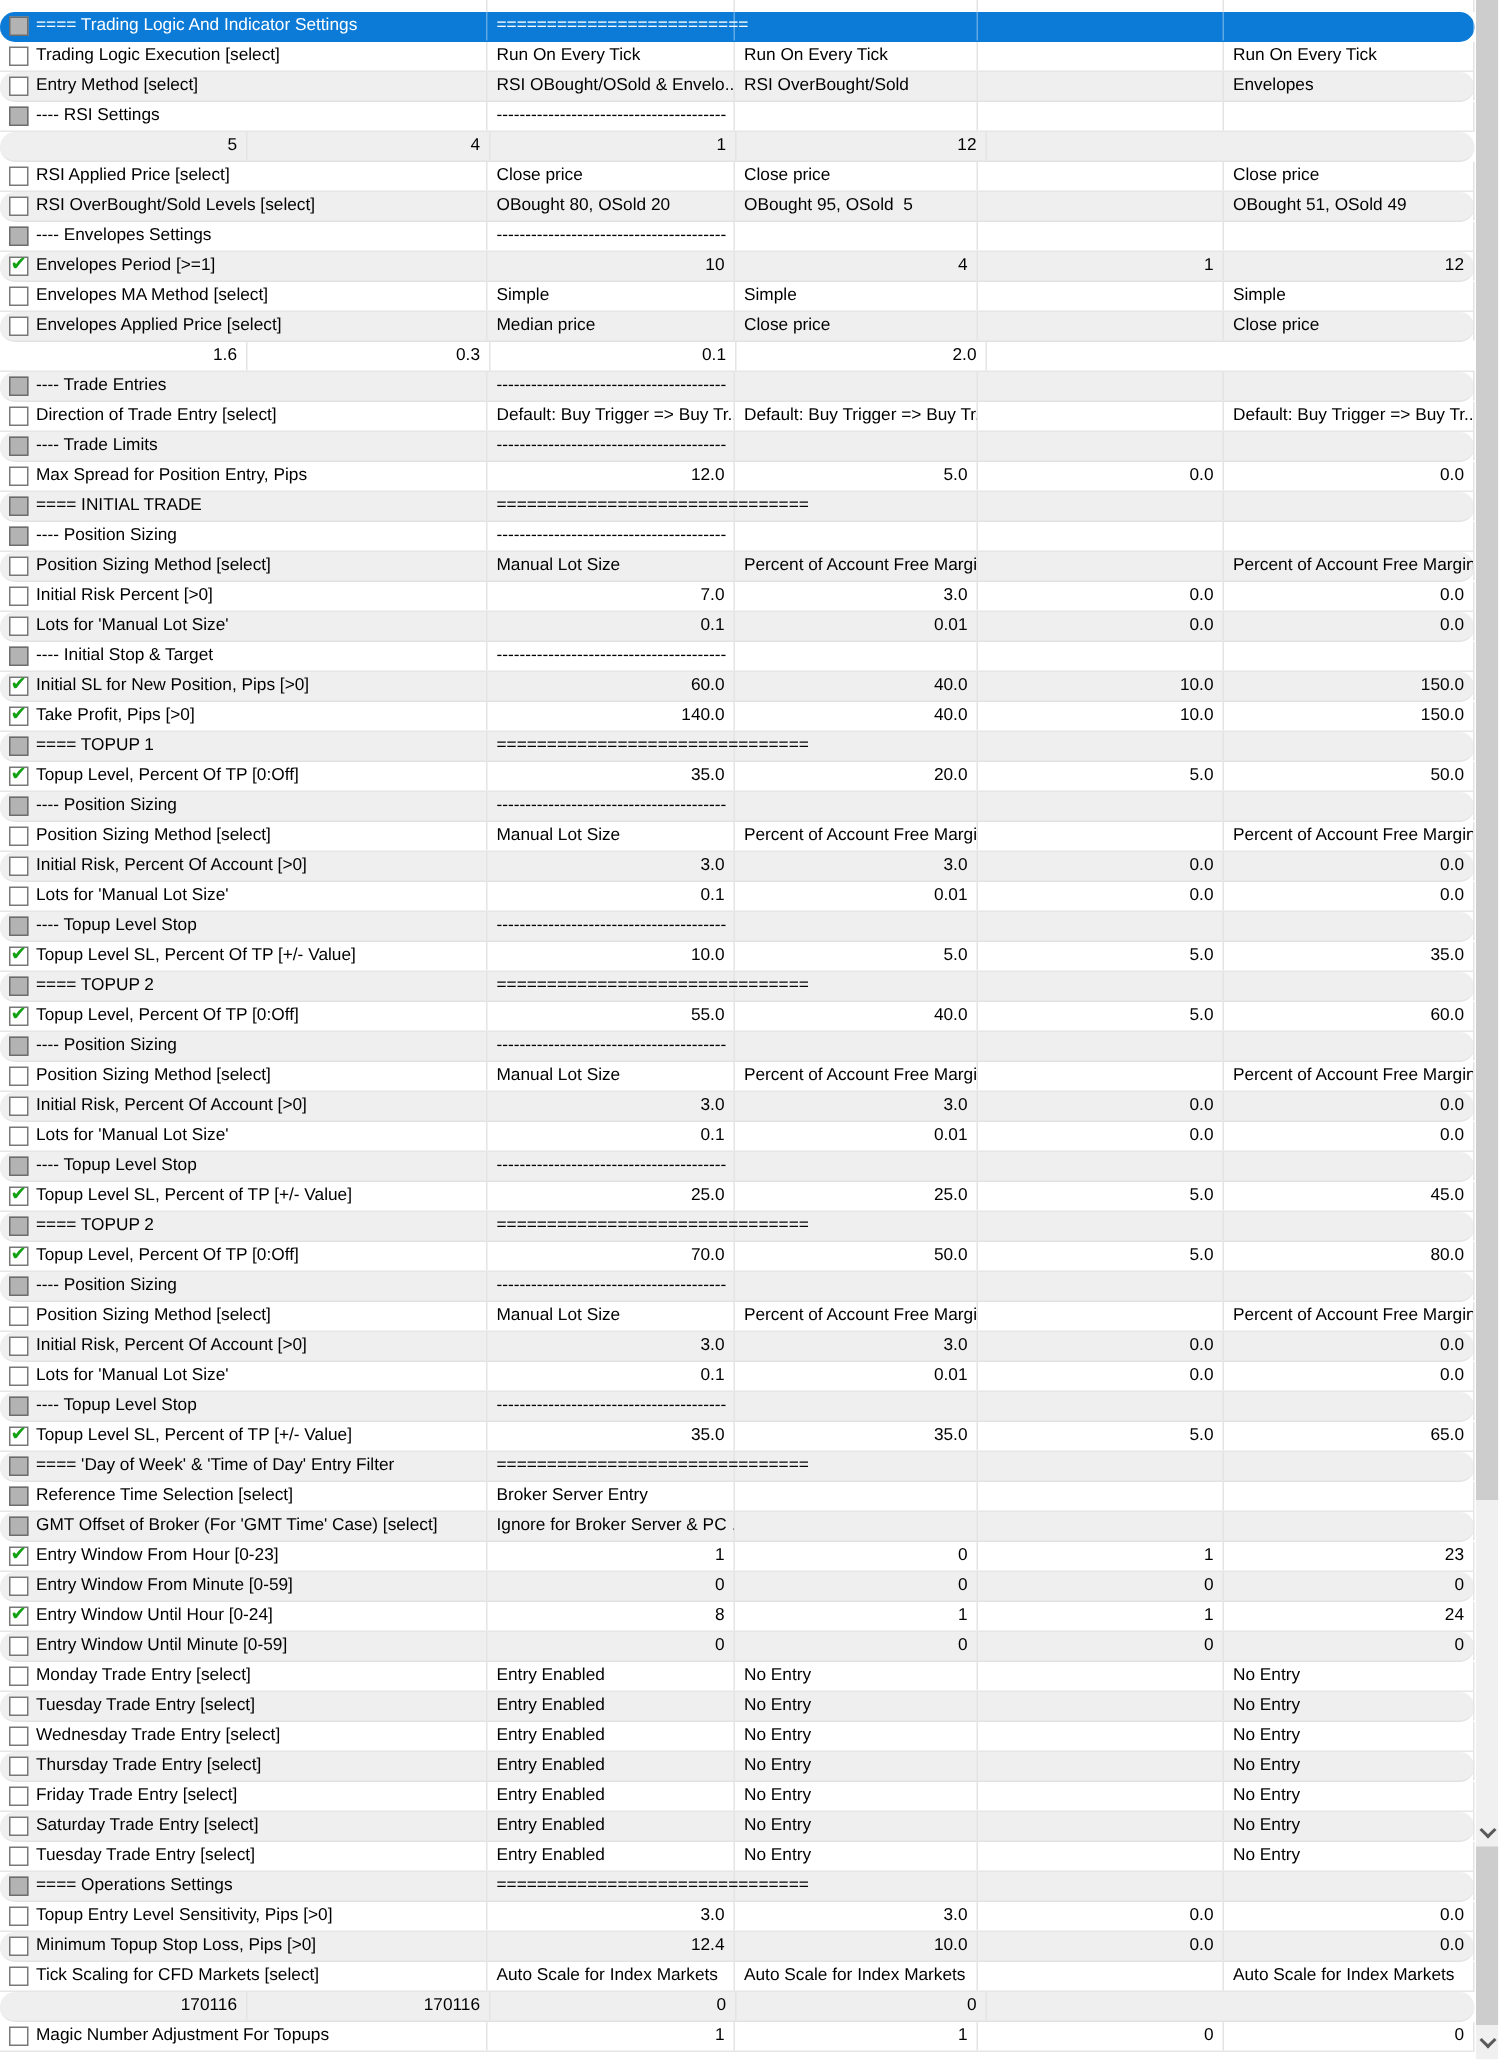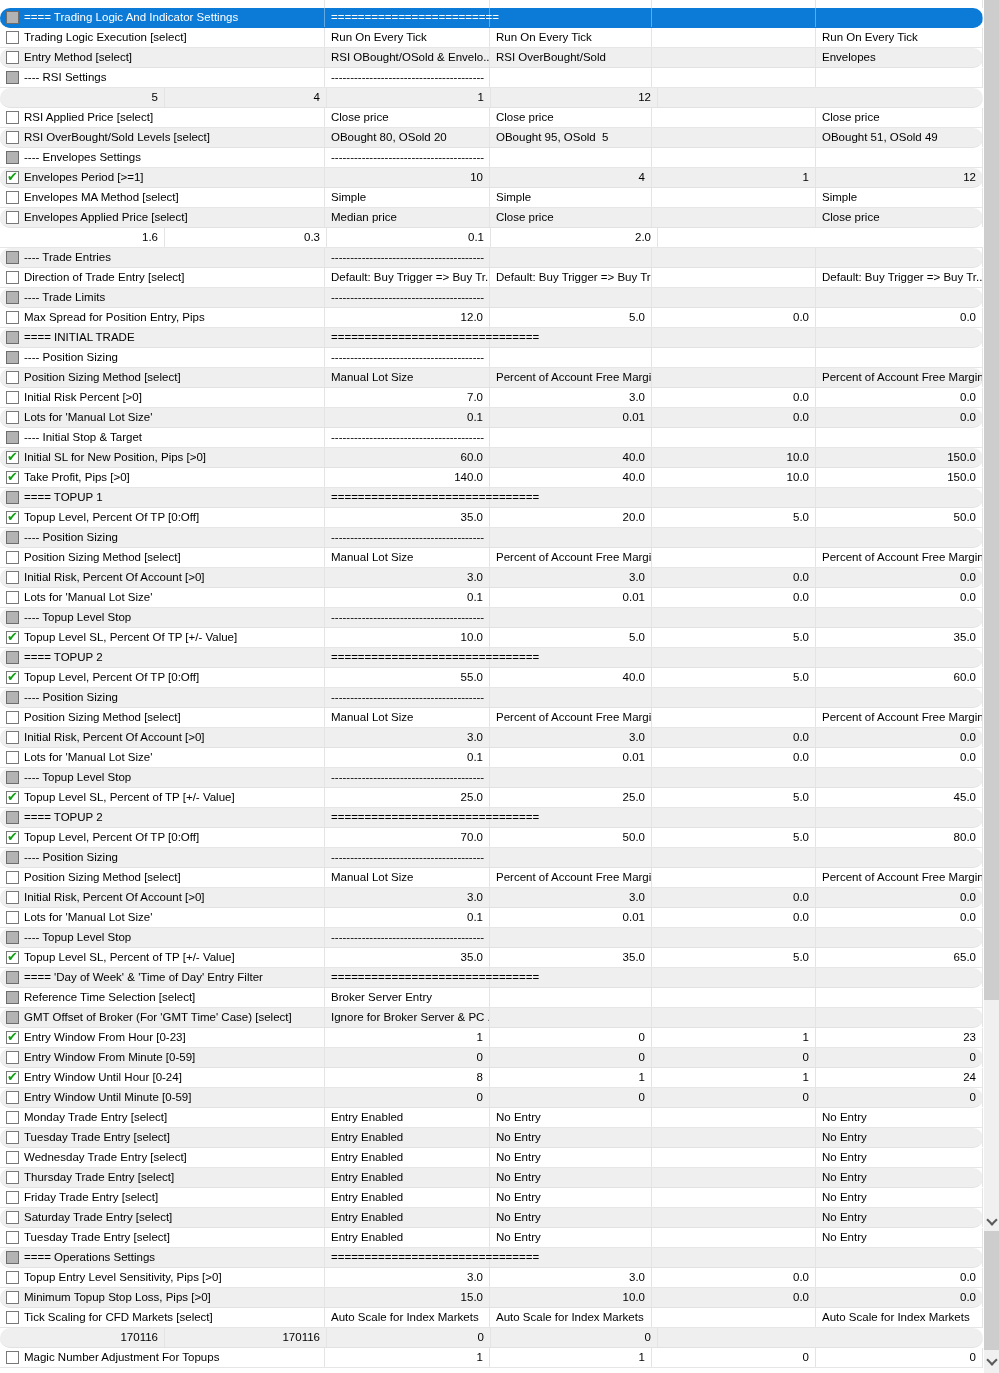--- a/index.html
+++ b/index.html
@@ -510,21 +510,21 @@
       </div>
       <div class="row even">
         <div class="cell name"><span class="cb u"></span><span>Topup Entry Level Sensitivity, Pips [&gt;0]</span></div>
         <div class="cell v num">3.0</div>
         <div class="cell s1 num">3.0</div>
         <div class="cell s2 num">0.0</div>
         <div class="cell s3 num">0.0</div>
       </div>
       <div class="row odd">
         <div class="cell name"><span class="cb u"></span><span>Minimum Topup Stop Loss, Pips [&gt;0]</span></div>
-        <div class="cell v num">15.0</div>
+        <div class="cell v num">12.4</div>
         <div class="cell s1 num">10.0</div>
         <div class="cell s2 num">0.0</div>
         <div class="cell s3 num">0.0</div>
       </div>
       <div class="row even">
         <div class="cell name"><span class="cb u"></span><span>Tick Scaling for CFD Markets [select]</span></div>
         <div class="cell v">Auto Scale for Index Markets</div>
         <div class="cell s1">Auto Scale for Index Markets</div>
         <div class="cell s2"></div>
         <div class="cell s3">Auto Scale for Index Markets</div>

